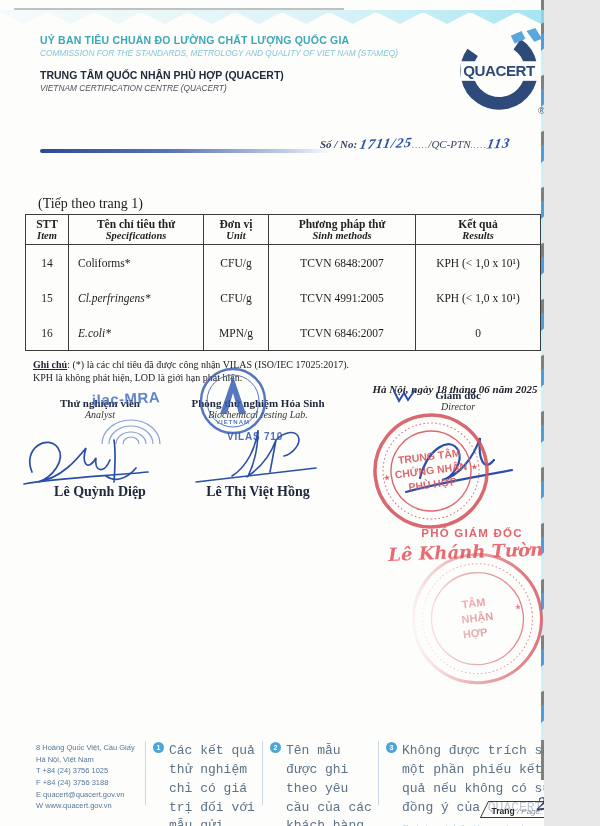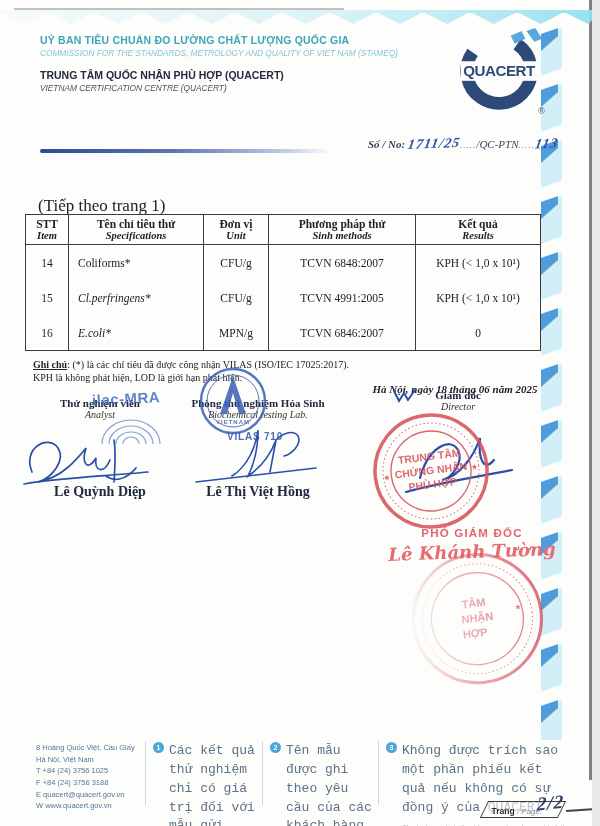--- a/index.html
+++ b/index.html
@@ -1,16 +1,16 @@
 <!DOCTYPE html>
 <html><head>
 <meta charset="utf-8">
 <style>
   html,body{margin:0;padding:0;background:#e8e8e8;}
-  .page{position:relative;width:592px;height:826px;background:#fdfdfb;overflow:hidden;
+  .page{position:relative;width:544px;height:826px;background:#fdfdfb;overflow:hidden;
         font-family:"Liberation Serif",serif;color:#222;}
   
   .scan-top-line{position:absolute;left:14px;top:8px;width:330px;height:2px;background:#8f8f8f;opacity:.55;}
   .scan-right-edge{position:absolute;right:0;top:0;width:3px;height:780px;background:#4a4a4a;opacity:.7;}
   
   .deco-top{position:absolute;left:0;top:9px;}
   .deco-right{position:absolute;left:536px;top:24px;}
   .bottom-dashes{position:absolute;left:52px;top:818px;white-space:nowrap;}
   
   .header-left{position:absolute;left:40px;top:34px;width:400px;}
@@ -19,21 +19,21 @@
   .centre-vi{font-family:"Liberation Sans",sans-serif;font-size:10.5px;font-weight:bold;color:#222a3c;margin-top:11px;}
   .centre-en{font-family:"Liberation Sans",sans-serif;font-size:8.3px;font-style:italic;color:#50505c;margin-top:2px;}
   .logo{position:absolute;left:452px;top:26px;}
   
   .doc-grad-line{position:absolute;left:40px;top:149px;width:292px;height:3.5px;
      background:linear-gradient(to right,#2c4a94 0%,#5a74b4 45%,#c3cde8 85%,rgba(255,255,255,0) 100%);border-radius:2px;}
   .docno{position:absolute;top:136px;right:34px;font-size:11px;font-style:italic;color:#3a4660;white-space:nowrap;}
   .docno .lbl{font-weight:bold;color:#333f5e;}
   .docno .hw{font-size:14px;font-weight:bold;color:#2b4fa8;display:inline-block;transform:skewX(-12deg) rotate(-2deg);letter-spacing:1px;}
   .docno .dots{color:#555;letter-spacing:1px;font-size:9px;}
-  .continuation{position:absolute;left:38px;top:196px;font-size:17px;color:#222;}
+  .continuation{position:absolute;left:38px;top:196px;font-size:14px;color:#222;}
   
   .results-table{position:absolute;left:25px;top:214px;width:515px;border-collapse:collapse;table-layout:fixed;}
   .results-table{border:1.6px solid #3c3c3c;}
   .results-table th,.results-table td{border-left:1.2px solid #3c3c3c;padding:0;}
   .results-table th:first-child,.results-table td:first-child{border-left:none;}
   .results-table thead tr{border-bottom:1.2px solid #3c3c3c;}
   .h-vi{font-size:11.5px;font-weight:bold;padding-top:3px;}
   .h-en{font-size:10.5px;font-style:italic;padding-bottom:3px;}
   .results-table th:first-child .h-en{font-weight:bold;}
   .results-table td{height:35px;font-size:11.5px;text-align:center;vertical-align:middle;color:#1d1d1d;}

